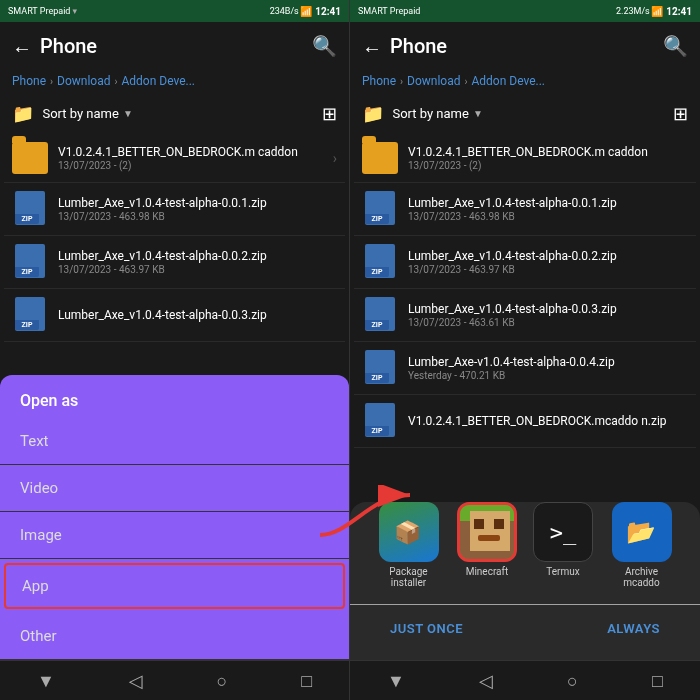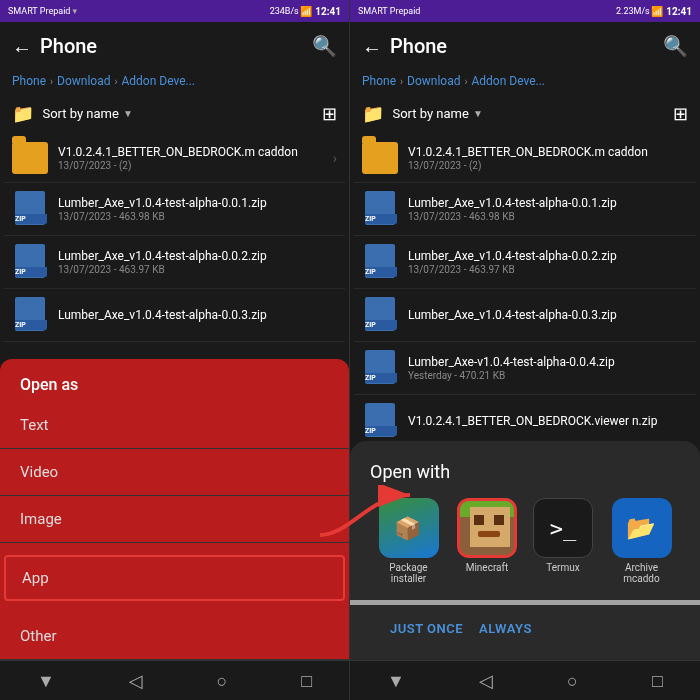--- a/index.html
+++ b/index.html
@@ -18,21 +18,21 @@
       background: #1a1a1a;
       display: flex;
       flex-direction: column;
       position: relative;
       border-right: 1px solid #333;
     }
 
     
     .status-bar {
       height: 22px;
-      background: #4c1d95;
+      background: #14532d;
       display: flex;
       align-items: center;
       justify-content: space-between;
       padding: 0 8px;
       font-size: 10px;
       color: #fff;
     }
     .status-left { display: flex; align-items: center; gap: 2px; }
     .status-right { display: flex; align-items: center; gap: 2px; }
 
@@ -142,24 +142,25 @@
       height: 34px;
       background: #3a6eaf;
       border-radius: 2px;
       position: absolute;
       top: 0; left: 3px;
     }
     .file-icon-zip-label {
       position: absolute;
       bottom: 3px;
       left: 3px;
-      width: 32px;
+      width: 24px;
       background: #2a5a9f;
       color: #fff;
       font-size: 7px;
+      text-align: center;
       font-weight: bold;
       padding: 1px 0;
       border-radius: 0 0 2px 2px;
     }
 
     .file-details { flex: 1; min-width: 0; }
     .file-name {
       color: #fff;
       font-size: 12px;
       white-space: nowrap;
@@ -169,40 +170,40 @@
     .file-meta { color: #888; font-size: 10px; margin-top: 1px; }
 
     .file-chevron { color: #555; font-size: 14px; }
 
     
     .modal-overlay {
       position: absolute;
       bottom: 40px;
       left: 0;
       right: 0;
-      background: #b91c1c;
+      background: #8b5cf6;
       border-radius: 12px 12px 0 0;
       z-index: 10;
     }
     .modal-title {
       color: #fff;
       font-size: 16px;
       font-weight: 500;
       padding: 16px 20px 8px;
     }
     .modal-item {
       padding: 14px 20px;
       color: #ddd;
       font-size: 15px;
       border-bottom: 1px solid #333;
       cursor: pointer;
     }
     .modal-item.highlighted {
       border: 2px solid #e53935;
-      margin: 12px 4px;
+      margin: 4px 4px;
       border-radius: 4px;
       padding: 12px 16px;
     }
 
     
     .bottom-nav {
       height: 40px;
       background: #1a1a1a;
       display: flex;
       align-items: center;
@@ -254,22 +255,23 @@
     }
     .app-icon-label {
       color: #ccc;
       font-size: 10px;
       text-align: center;
       max-width: 65px;
     }
 
     .open-with-buttons {
       display: flex;
+      justify-content: space-between;
       padding: 8px 32px 8px;
-      border-top: 5px solid #a3a3a3;
+      border-top: 1px solid #a3a3a3;
     }
     .open-with-btn {
       color: #4a90d9;
       font-size: 13px;
       font-weight: 600;
       cursor: pointer;
       padding: 8px;
       letter-spacing: 0.5px;
     }
 
@@ -502,48 +504,48 @@
       </div>
     </div>
 
     <div class="file-item">
       <div class="file-icon-zip">
         <div class="file-icon-zip-body"></div>
         <div class="file-icon-zip-label">ZIP</div>
       </div>
       <div class="file-details">
         <div class="file-name">Lumber_Axe_v1.0.4-test-alpha-0.0.3.zip</div>
+        <div class="file-meta">13/07/2023 - 463.61 KB</div>
       </div>
     </div>
 
     <div class="file-item">
       <div class="file-icon-zip">
         <div class="file-icon-zip-body"></div>
         <div class="file-icon-zip-label">ZIP</div>
       </div>
       <div class="file-details">
         <div class="file-name">Lumber_Axe-v1.0.4-test-alpha-0.0.4.zip</div>
         <div class="file-meta">Yesterday - 470.21 KB</div>
       </div>
     </div>
 
     <div class="file-item">
       <div class="file-icon-zip">
         <div class="file-icon-zip-body"></div>
         <div class="file-icon-zip-label">ZIP</div>
       </div>
       <div class="file-details">
-        <div class="file-name">V1.0.2.4.1_BETTER_ON_BEDROCK.viewer n.zip</div>
+        <div class="file-name">V1.0.2.4.1_BETTER_ON_BEDROCK.mcaddo n.zip</div>
         <div class="file-meta"></div>
       </div>
     </div>
   </div>
 
   <div class="open-with-dialog">
-    <div class="open-with-title">Open with</div>
     <div class="app-icons-row">
 
       <div class="app-icon-item">
         <div class="pkg-icon">📦</div>
         <span class="app-icon-label">Package installer</span>
       </div>
 
       <div class="app-icon-item">
         <div style="position:relative;">
           <div class="minecraft-pixel" style="border: 3px solid #e53935; border-radius:12px;">

